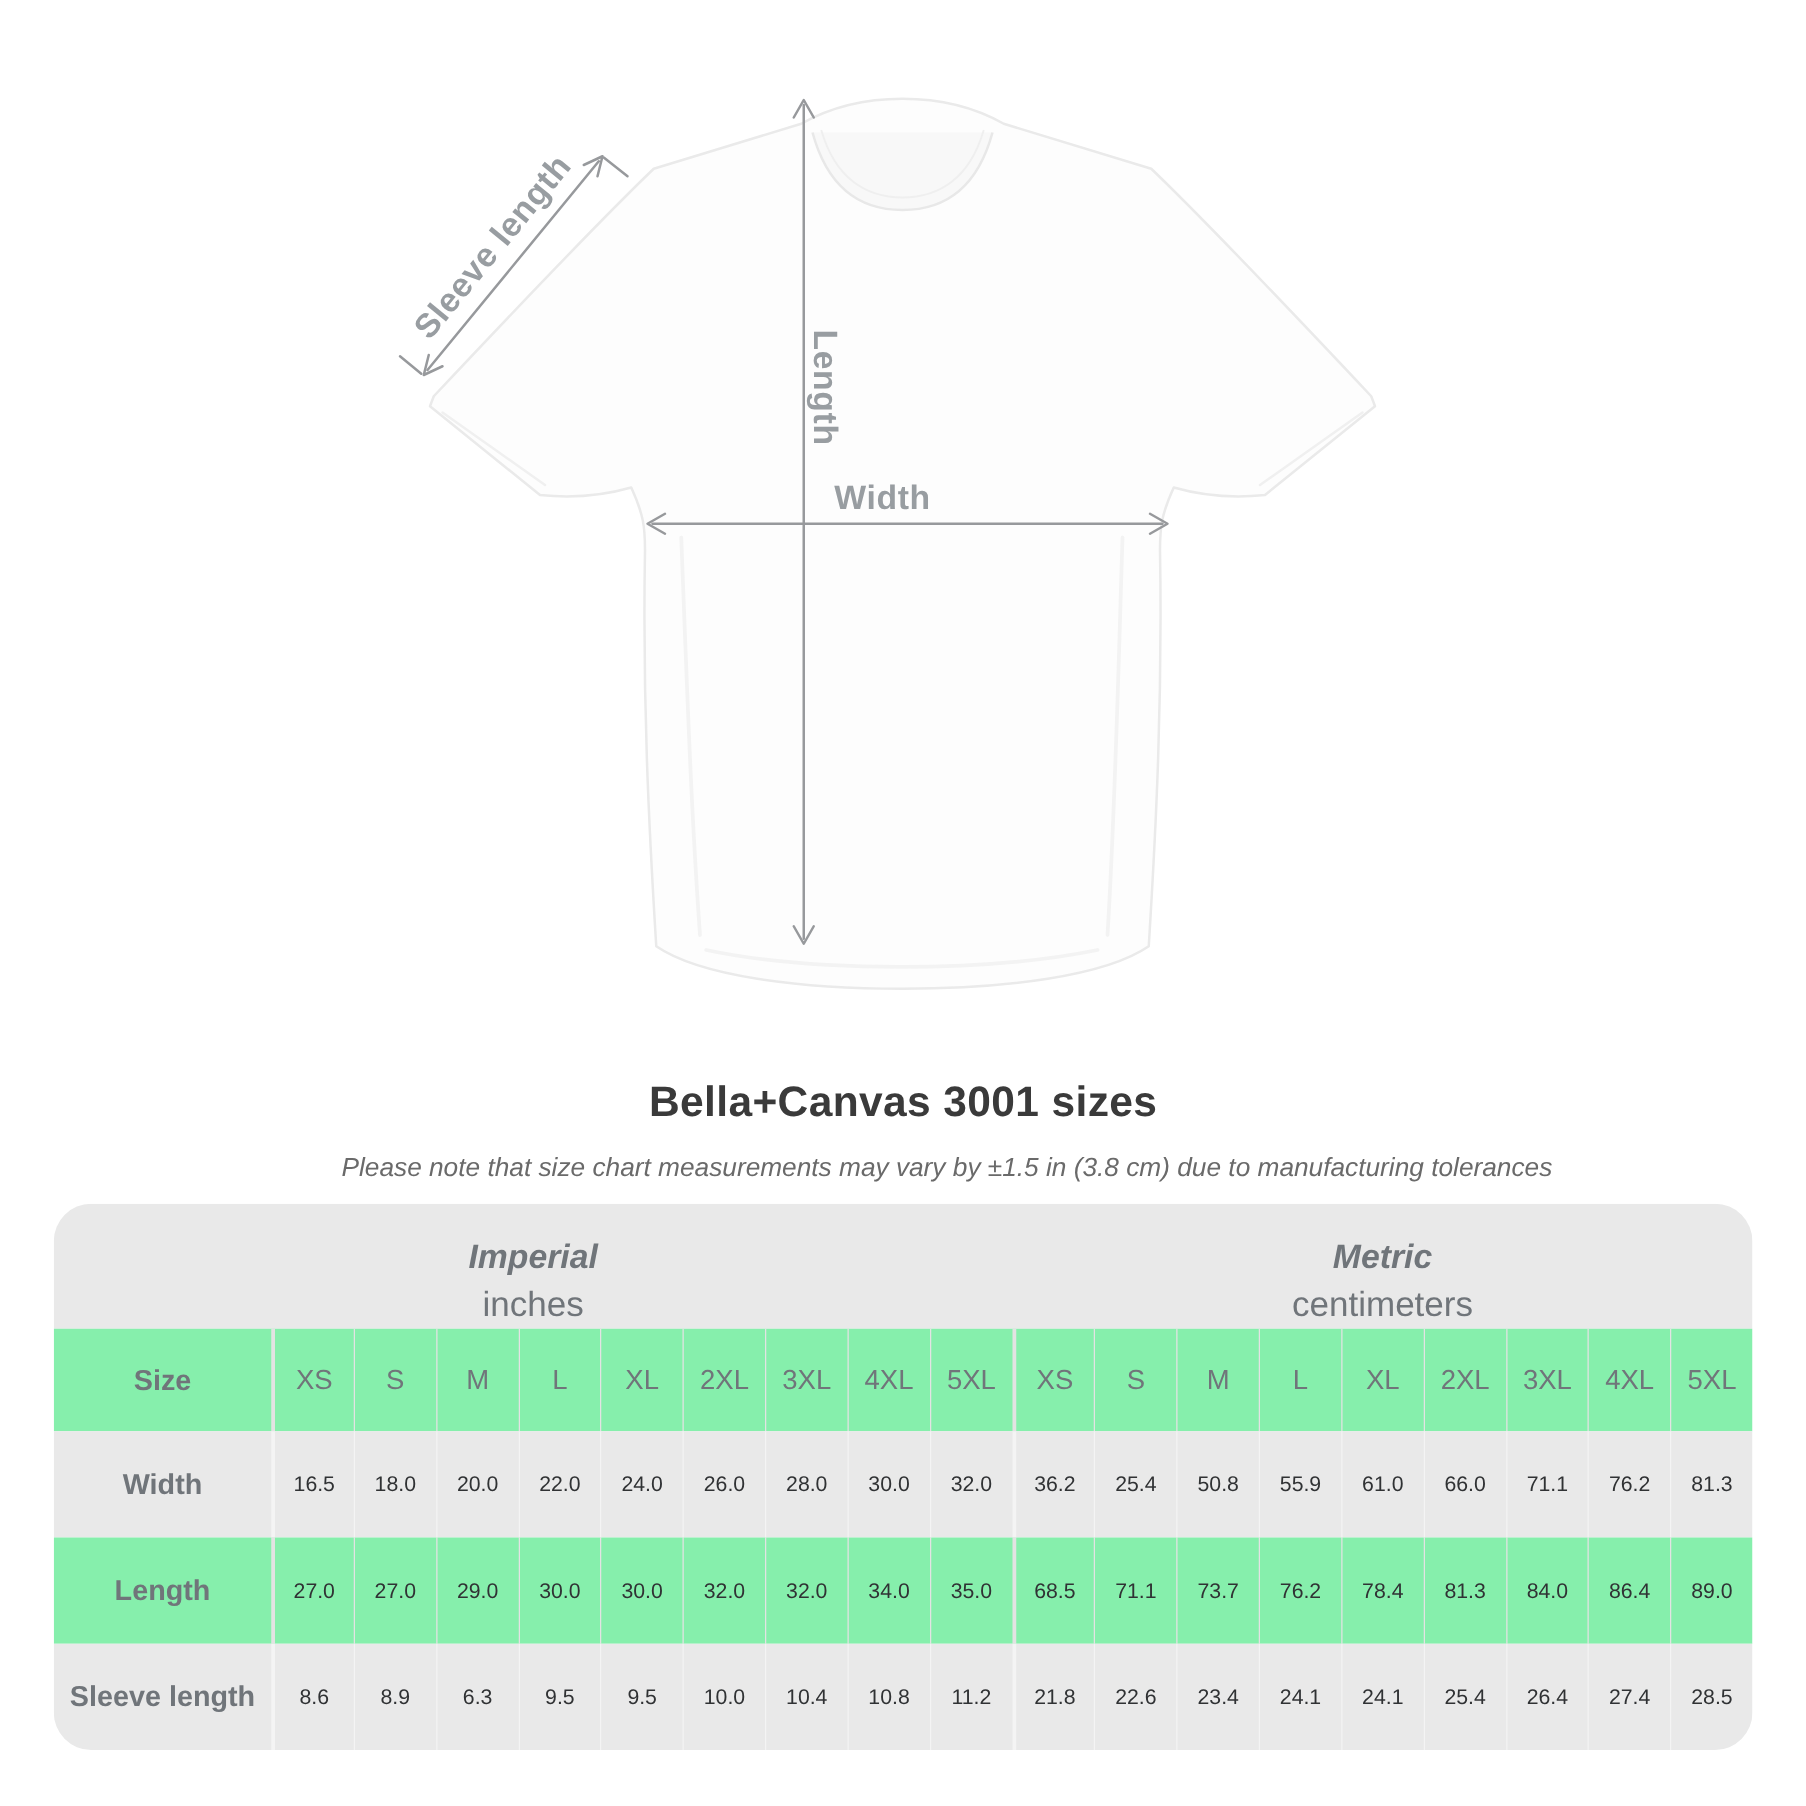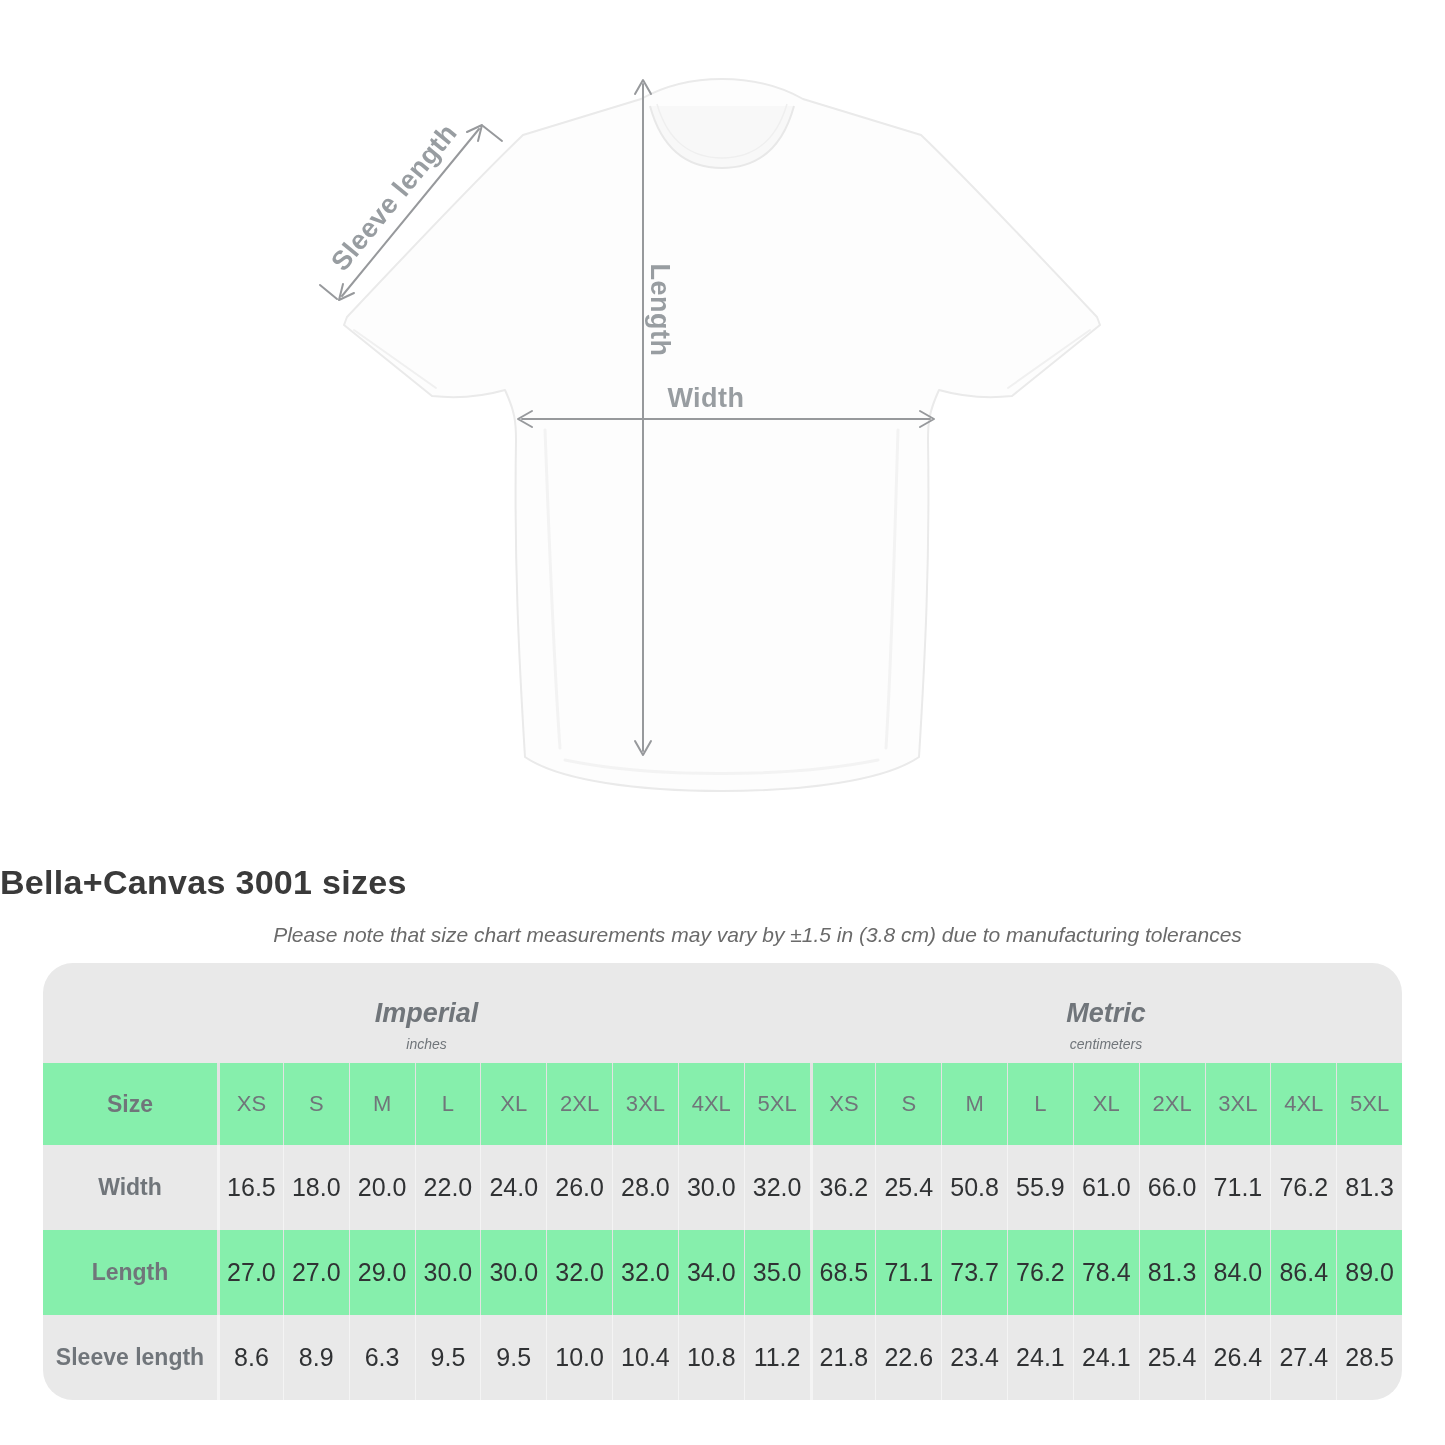--- a/index.html
+++ b/index.html
@@ -11,42 +11,42 @@
   .shirt-body{fill:#fdfdfd;stroke:#eaeaea;stroke-width:2;stroke-linejoin:round;}
   .collar-opening{fill:#f8f8f8;stroke:#e8e8e8;stroke-width:2;}
   .collar-seam{fill:none;stroke:#efefef;stroke-width:1.5;}
   .fold{fill:none;stroke:#f3f3f3;stroke-width:3;stroke-linecap:round;}
   .seam{fill:none;stroke:#f0f0f0;stroke-width:2;stroke-linecap:round;}
   .dim-line{fill:none;stroke:#97999c;stroke-width:2;stroke-linecap:round;stroke-linejoin:round;}
   .dim-label{font-family:"Liberation Sans","DejaVu Sans",sans-serif;font-size:27px;font-weight:700;
              fill:#989da1;letter-spacing:0.5px;}
 
   
-  .page-title{position:absolute;top:863px;left:0;width:1445px;margin:0;
+  .page-title{position:absolute;top:863px;left:0;width:1445px;margin:0;text-align:center;
               font-size:34px;font-weight:700;color:var(--title-text,#3a3a3a);letter-spacing:0.3px;}
   .page-note{position:absolute;top:923px;left:0;width:1445px;margin:0;text-align:center;
              font-size:21px;font-style:italic;color:var(--note-text,#6a6a6a);padding-left:35px;}
 
   
   .size-table{position:absolute;top:963px;left:43px;width:1359px;border-radius:30px;
               overflow:hidden;background:#fff;}
   .unit-header{display:flex;height:100px;background:var(--row-band,#e9e9e9);}
   .unit-group{display:flex;flex-direction:column;align-items:center;justify-content:center;}
   .unit-group.imperial{width:767px;}
   .unit-group.metric{flex:1;}
   .unit-name{font-size:27px;font-weight:700;font-style:italic;color:var(--header-text,#70757a);margin-top:24px;}
-  .unit-sub{font-size:14px;font-style:italic;color:var(--header-text,#70757a);margin-top:7px;}
+  .unit-sub{font-size:28px;color:var(--header-text,#70757a);margin-top:7px;}
 
   .grid-row{display:grid;grid-template-columns:174px repeat(18,1fr);}
   .grid-row.header-row{height:82px;}
   .grid-row.data-row{height:85px;}
   .cell{display:flex;align-items:center;justify-content:center;min-width:0;}
   .label-cell{font-weight:700;font-size:23px;color:var(--header-text,#70757a);}
   .header-row .data-cell{font-weight:400;font-size:22px;color:var(--header-text,#70757a);}
-  .data-row .data-cell{font-size:25px;color:var(--value-text,#303234);}
+  .data-row .data-cell{font-size:17px;color:var(--value-text,#303234);}
   .row-white{background:#86efac;}
   .row-gray{background:var(--row-band,#e9e9e9);}
   .data-cell{border-left:1px solid transparent;}
   .row-white .data-cell{border-left-color:#e3e3e3;}
   .row-gray .data-cell{border-left-color:#f4f4f4;}
   .data-cell.first-data,.data-cell.group-start{border-left-width:3px;}
 </style>
 </head>
 <body>
 

